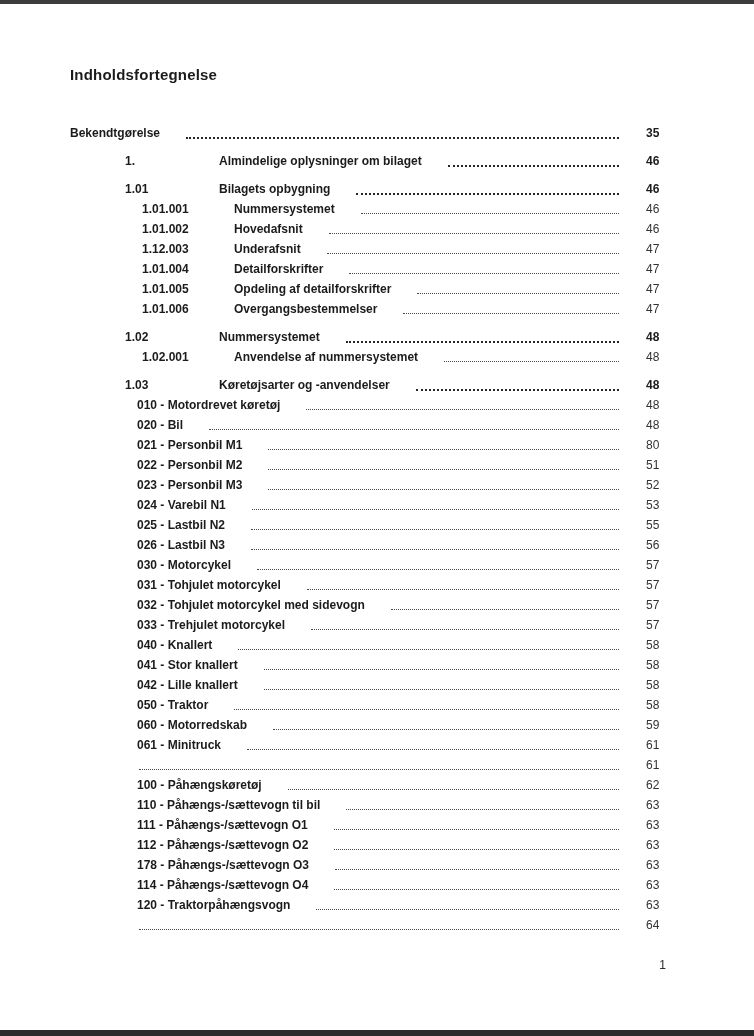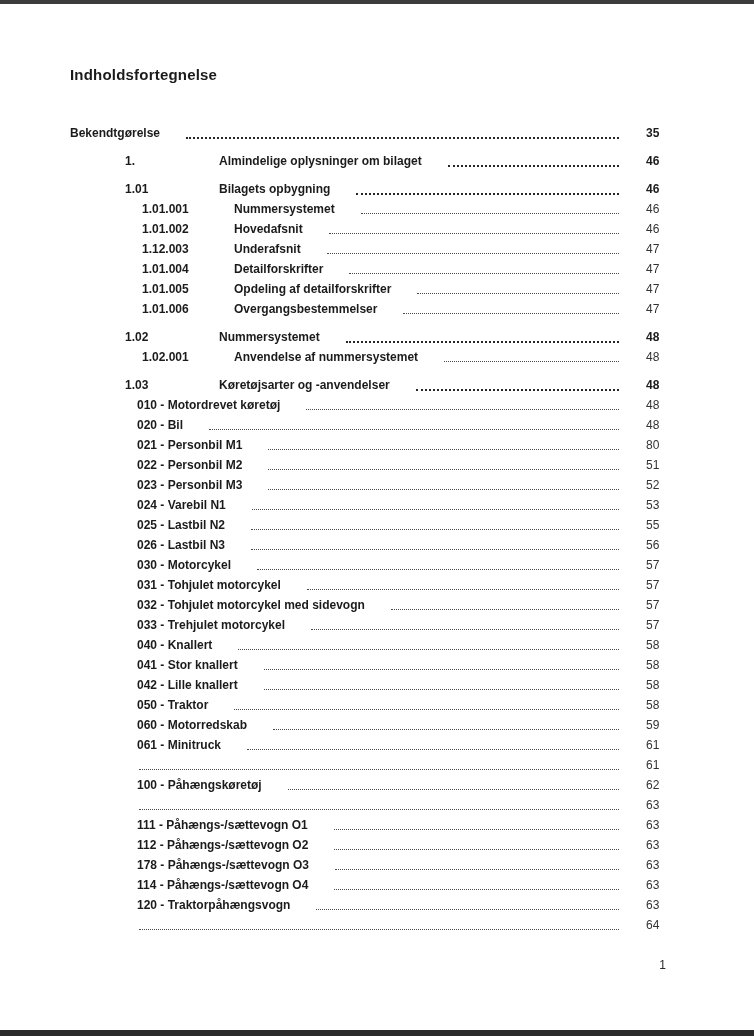--- a/index.html
+++ b/index.html
@@ -255,20 +255,21 @@
       <div class="toc-row code">
         <span class="leader"></span>
         <span class="pagenum">61</span>
       </div>
       <div class="toc-row code">
         <span class="label">100 - Påhængskøretøj</span>
         <span class="leader"></span>
         <span class="pagenum">62</span>
       </div>
       <div class="toc-row code">
+        <span class="label">110 - Påhængs-/sættevogn til bil</span>
         <span class="leader"></span>
         <span class="pagenum">63</span>
       </div>
       <div class="toc-row code">
         <span class="label">111 - Påhængs-/sættevogn O1</span>
         <span class="leader"></span>
         <span class="pagenum">63</span>
       </div>
       <div class="toc-row code">
         <span class="label">112 - Påhængs-/sættevogn O2</span>

